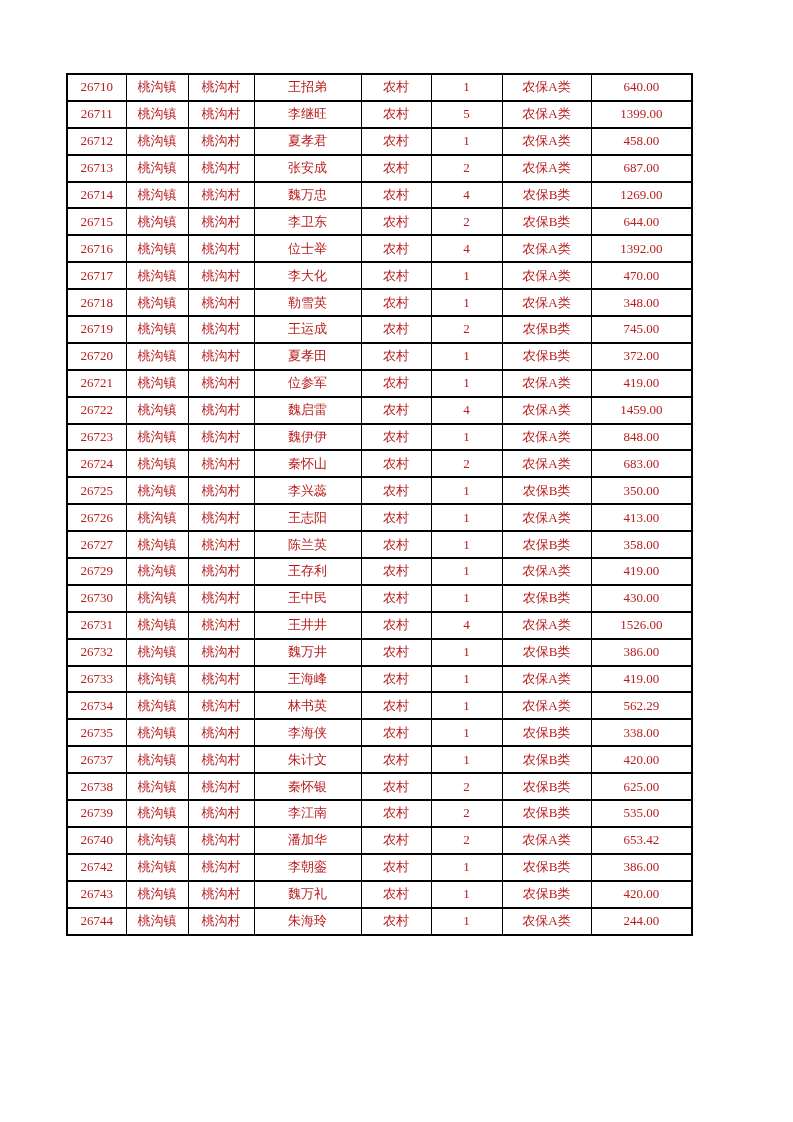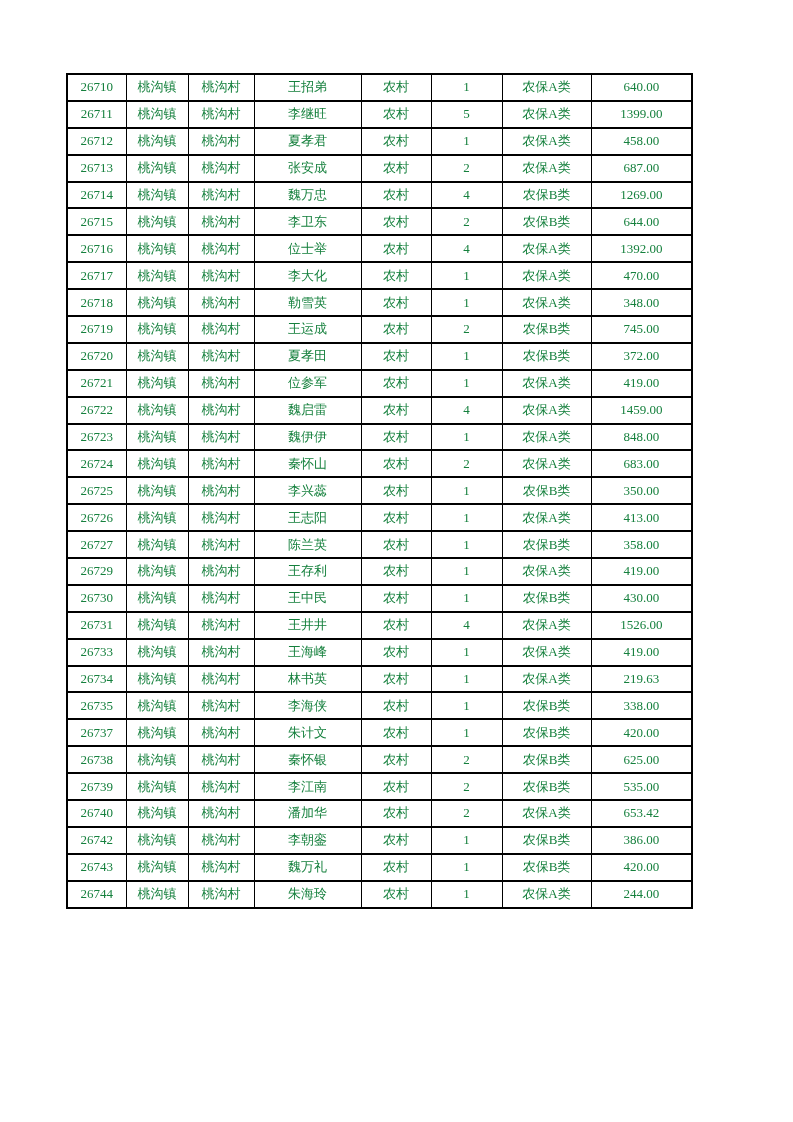--- a/index.html
+++ b/index.html
@@ -16,21 +16,21 @@
     overflow: hidden;
   }
   table.roster {
     position: absolute;
     left: 66px;
     top: 73px;
     width: 625px;
     border-collapse: collapse;
     table-layout: fixed;
     font-size: 13px;
-    color: #15803d;
+    color: #b91c1c;
   }
   table.roster td {
     border-left: 1px solid #000;
     border-right: 1px solid #000;
     border-top: 2px solid #000;
     border-bottom: 2px solid #000;
     height: 24.9px;
     padding: 0 2px;
     text-align: center;
     vertical-align: middle;
@@ -269,38 +269,48 @@
       <td>26731</td>
       <td>桃沟镇</td>
       <td>桃沟村</td>
       <td>王井井</td>
       <td>农村</td>
       <td>4</td>
       <td>农保A类</td>
       <td>1526.00</td>
     </tr>
         <tr>
+      <td>26732</td>
+      <td>桃沟镇</td>
+      <td>桃沟村</td>
+      <td>魏万井</td>
+      <td>农村</td>
+      <td>1</td>
+      <td>农保B类</td>
+      <td>386.00</td>
+    </tr>
+        <tr>
       <td>26733</td>
       <td>桃沟镇</td>
       <td>桃沟村</td>
       <td>王海峰</td>
       <td>农村</td>
       <td>1</td>
       <td>农保A类</td>
       <td>419.00</td>
     </tr>
         <tr>
       <td>26734</td>
       <td>桃沟镇</td>
       <td>桃沟村</td>
       <td>林书英</td>
       <td>农村</td>
       <td>1</td>
       <td>农保A类</td>
-      <td>219.63</td>
+      <td>562.29</td>
     </tr>
         <tr>
       <td>26735</td>
       <td>桃沟镇</td>
       <td>桃沟村</td>
       <td>李海侠</td>
       <td>农村</td>
       <td>1</td>
       <td>农保B类</td>
       <td>338.00</td>

